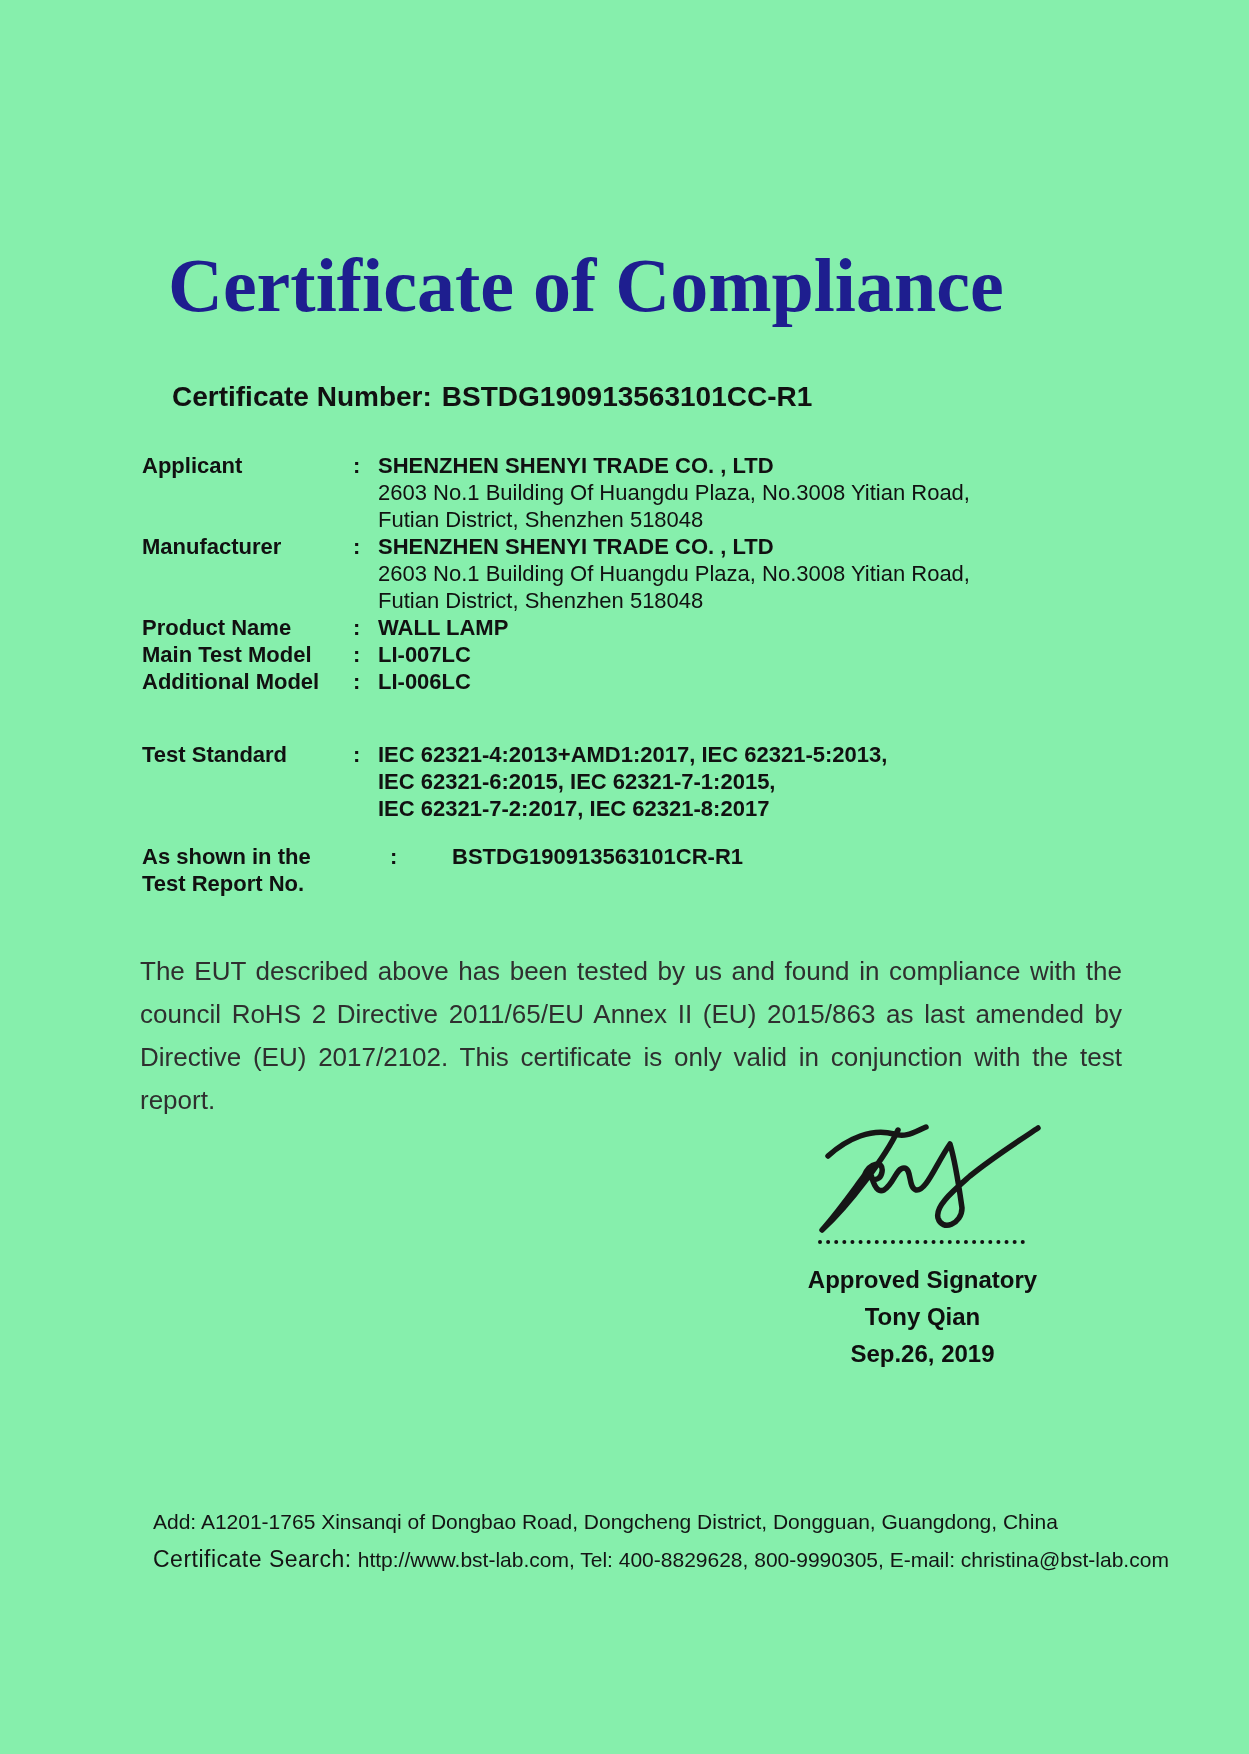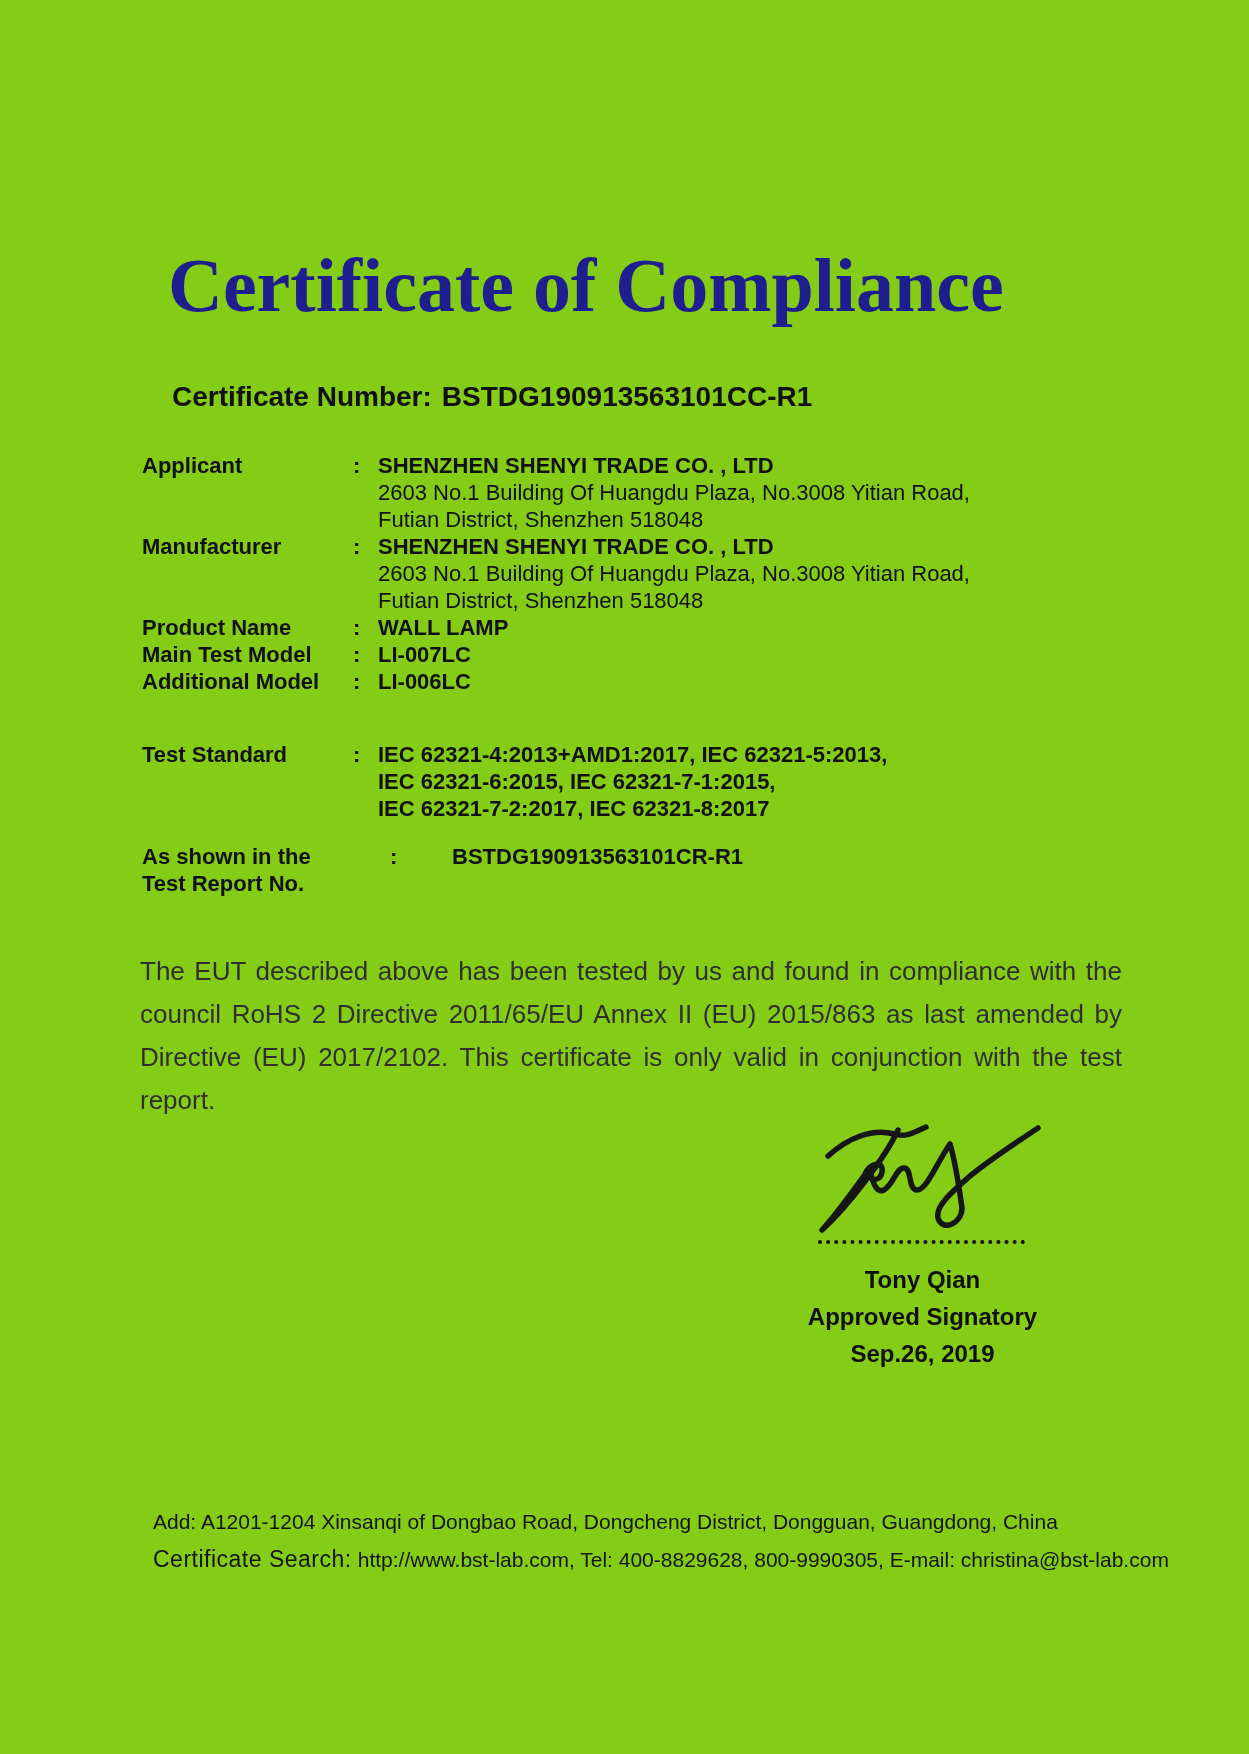--- a/index.html
+++ b/index.html
@@ -1,20 +1,20 @@
 <!DOCTYPE html>
 <html><head>
 <meta charset="utf-8">
 <style>
   html,body{margin:0;padding:0;background:#ffffff;}
   .page{
     position:relative;
     width:1249px;
     height:1754px;
-    background:#84cc16;
+    background:#86efac;
     font-family:"Liberation Sans",sans-serif;
     color:#111;
     overflow:hidden;
   }
   .doc-title{
     position:absolute;
     left:168px;
     top:242px;
     font-family:"Liberation Serif",serif;
     font-weight:bold;
@@ -210,23 +210,23 @@
              C114,72 124,44 138,24
              C144,44 148,74 150,88
              C150,104 130,112 126,98
              C123,86 140,72 158,56
              C180,38 208,20 226,8" stroke="#161616" stroke-width="5.5" stroke-linecap="round" stroke-linejoin="round" fill="none"></path>
   </svg>
 
   <div class="dotted-line"></div>
 
   <div class="signatory">
+    <div>Approved Signatory</div>
     <div>Tony Qian</div>
-    <div>Approved Signatory</div>
     <div>Sep.26, 2019</div>
   </div>
 
-  <div class="footer-address">Add: A1201-1204 Xinsanqi of Dongbao Road, Dongcheng District, Dongguan, Guangdong, China</div>
+  <div class="footer-address">Add: A1201-1765 Xinsanqi of Dongbao Road, Dongcheng District, Dongguan, Guangdong, China</div>
   <div class="footer-search">
     <span class="search-label">Certificate Search:</span><span class="search-value">http://www.bst-lab.com, Tel: 400-8829628, 800-9990305, E-mail: christina@bst-lab.com</span>
   </div>
 
 </div>
 
 </body></html>

